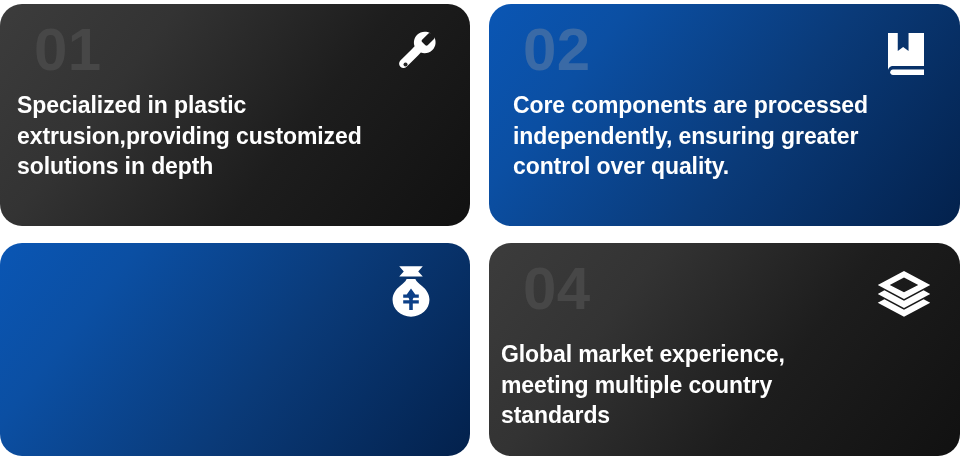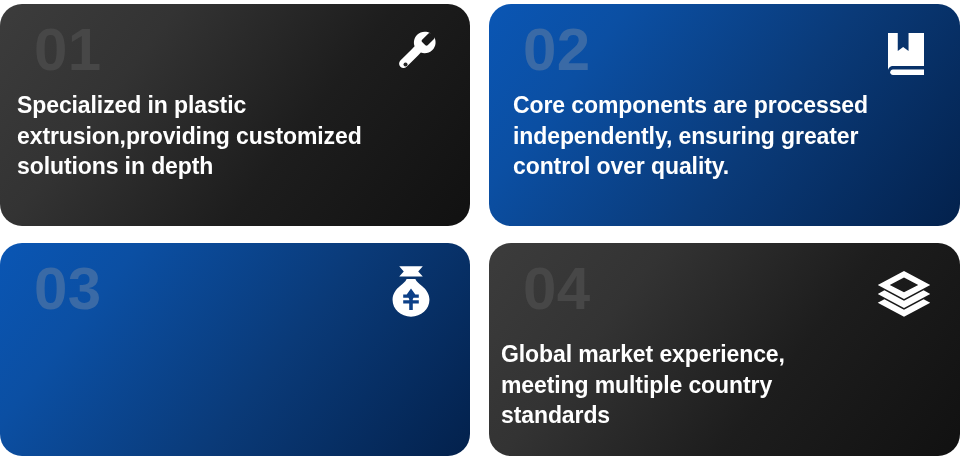--- a/index.html
+++ b/index.html
@@ -122,21 +122,20 @@
         </svg>
       </div>
       <div class="card-title">Core components are processed
 independently, ensuring greater
 control over quality.</div>
     </div>
   </div>
 
   <div class="card card-3 theme-blue">
     <div class="card-inner">
-      <div class="card-number">03</div>
       <div class="card-icon">
         <svg viewBox="0 0 64 70" width="52" height="57" aria-hidden="true">
           <path fill="currentColor" d="M17.5 4h29l-5.6 6.5 5.6 6.1h-29l5.6-6.1L17.5 4z"></path>
           <path fill="currentColor" d="M26.6 19.5h10.8c1.4 3.3 4.3 5.6 8.1 8.6 5.5 4.4 9.2 10 9.2 17.2C54.7 57 44.5 66 32 66S9.3 57 9.3 45.3c0-7.2 3.7-12.8 9.2-17.2 3.8-3 6.7-5.3 8.1-8.6z"></path>
           <path fill="#0c3f87" d="M32 31.2l5.3 7.6h4.3v3.9h-6.4l-1 1.6v1.6h7.4v3.9h-7.4v7.9h-4.4v-7.9h-7.4v-3.9h7.4v-1.6l-1-1.6h-6.4v-3.9h4.3L32 31.2z"></path>
         </svg>
       </div>
     </div>
   </div>
 

